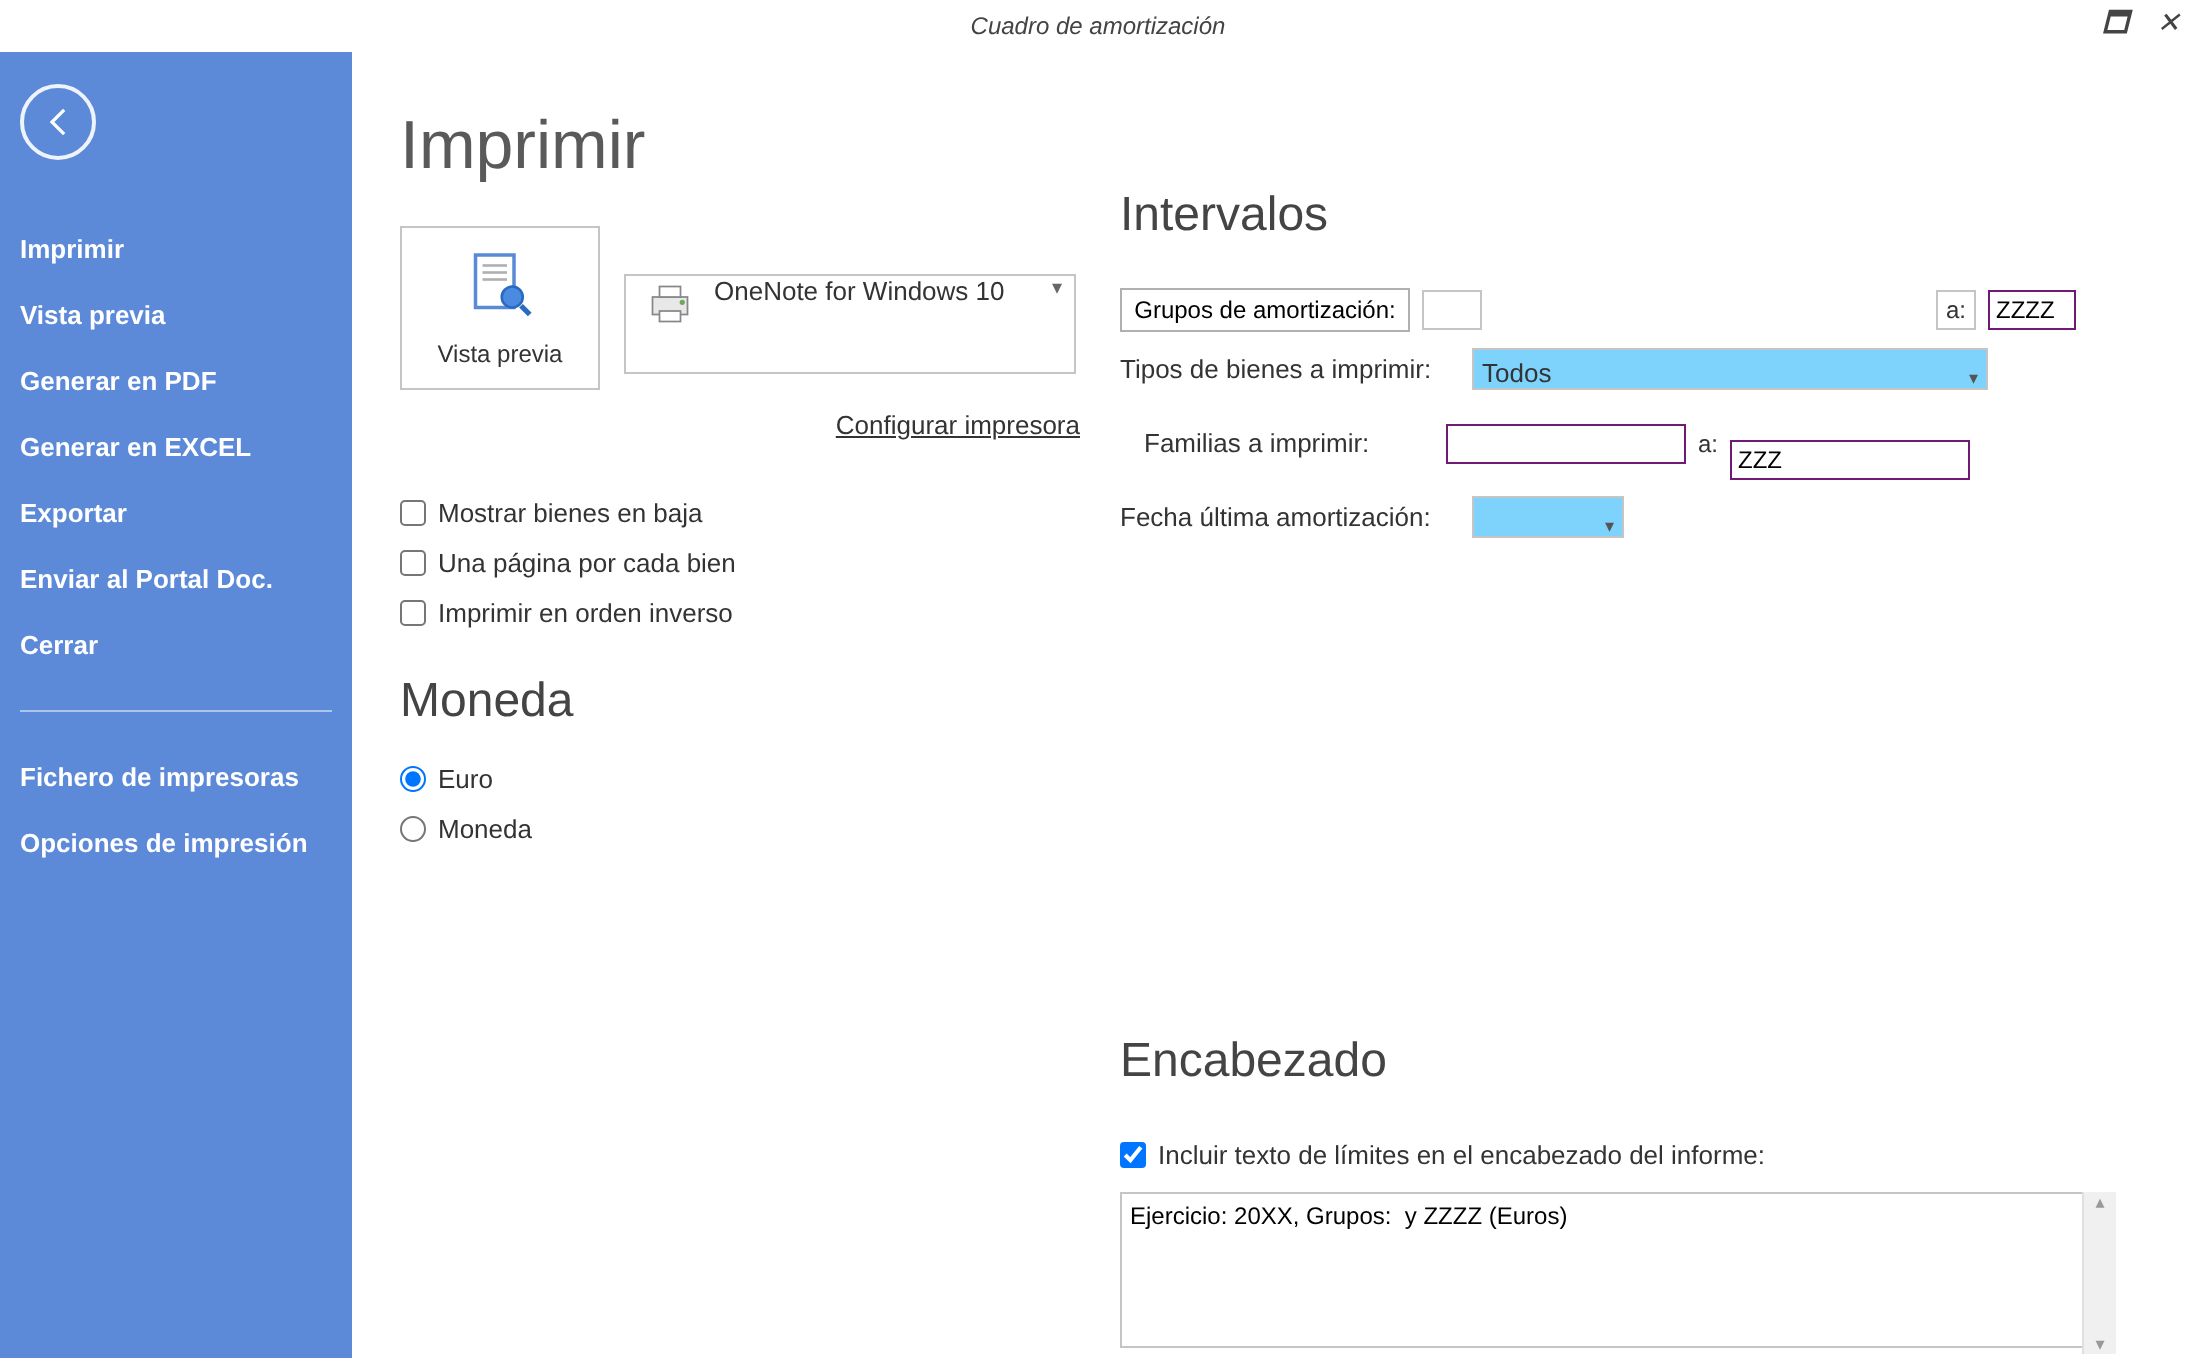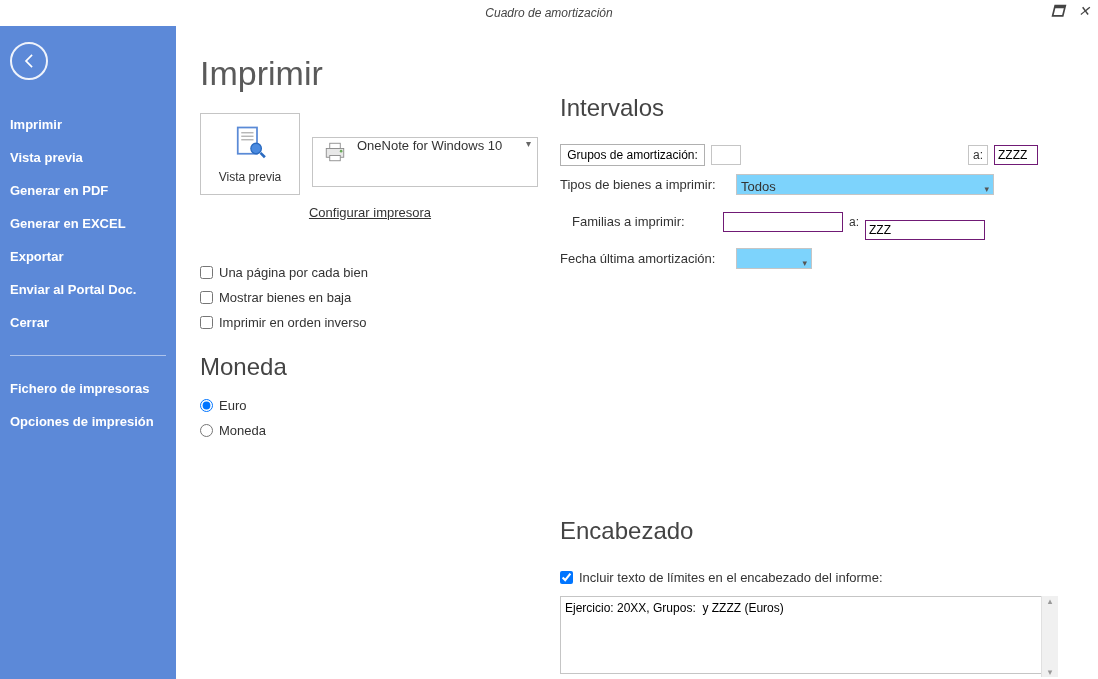--- a/index.html
+++ b/index.html
@@ -127,25 +127,25 @@
   position: relative;
   background: #fff;
 }
 .printer-select .dd {
   position: absolute;
   right: 6px;
   font-size: 10px;
   color: #666;
 }
 .config-link {
-  text-align: center;
+  text-align: right;
   color: #333;
   text-decoration: underline;
   cursor: pointer;
-  margin-bottom: 40px;
+  margin-bottom: 24px;
   width: 340px;
   font-size: 13px;
 }
 .checkbox-row, .radio-row {
   display: flex;
   align-items: center;
   gap: 6px;
   padding: 5px 0;
   font-size: 13px;
 }
@@ -284,25 +284,25 @@
           </svg>
           <span style="font-size:13px;">OneNote for Windows 10</span>
           <span class="dd">▾</span>
         </div>
       </div>
 
       <div class="config-link">Configurar impresora</div>
 
       <div class="checkbox-row">
         <input type="checkbox" style="">
-        <span>Una página por cada bien</span>
+        <span>Mostrar bienes en baja</span>
       </div>
       <div class="checkbox-row">
         <input type="checkbox" style="">
-        <span>Mostrar bienes en baja</span>
+        <span>Una página por cada bien</span>
       </div>
       <div class="checkbox-row">
         <input type="checkbox" style="">
         <span>Imprimir en orden inverso</span>
       </div>
 
       <div style="height:18px;"></div>
       <div class="h2">Moneda</div>
       <div class="radio-row">
         <input type="radio" name="cur" checked="" style="">

